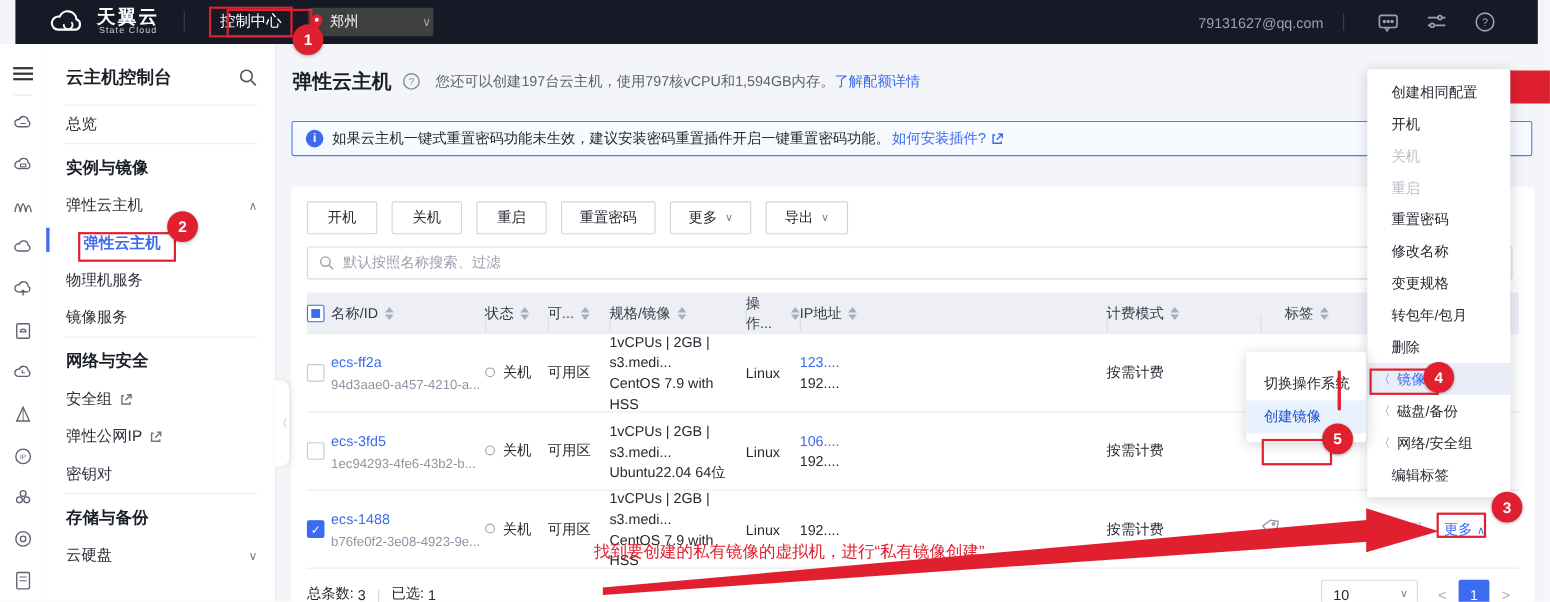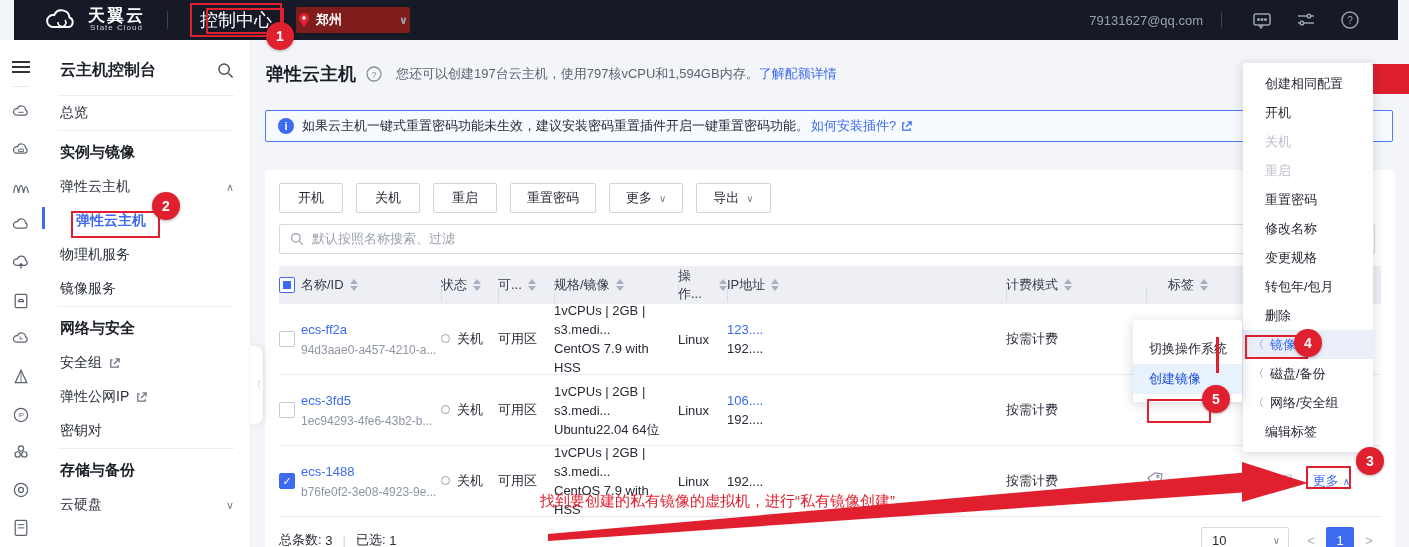--- a/index.html
+++ b/index.html
@@ -6,22 +6,22 @@
   body{font-family:"Liberation Sans","DejaVu Sans",sans-serif;}
   .screen{position:relative;width:1409px;height:547px;overflow:hidden;background:#f3f5f8;}
   
   .navbar{position:absolute;left:14px;top:0;width:1384px;height:40px;background:#151a26;display:flex;align-items:center;z-index:5;text-align:center;}
   .nav-left{display:flex;align-items:center;}
   .logo{display:flex;align-items:center;margin-left:30px;color:#fff;}
   .logo svg{width:36px;height:24px;margin-right:8px;}
   .logo-cn{font-size:17px;font-weight:bold;letter-spacing:2px;line-height:15px;}
   .logo-en{font-size:8px;color:#cfd4dd;letter-spacing:1px;}
   .nav-div{width:1px;height:18px;background:#3a4252;margin:0 22px;}
-  .console{position:relative;color:#fff;font-size:18px;padding:3px 8px;border:2px solid #e1202f;}
-  .region{display:flex;align-items:center;background:#7f1d1d;height:26px;width:110px;margin-left:14px;border-radius:2px;padding:0 2px;color:#fff;font-size:13px;font-weight:bold;}
+  .console{position:relative;color:#fff;font-size:14px;padding:3px 8px;border:2px solid #e1202f;}
+  .region{display:flex;align-items:center;background:#404040;height:26px;width:110px;margin-left:14px;border-radius:2px;padding:0 2px;color:#fff;font-size:13px;}
   .region svg{width:12px;height:14px;margin-right:6px;}
   .region .chev{margin-left:auto;color:#9aa1ae;font-size:11px;}
   .nav-right{margin-left:auto;display:flex;align-items:center;margin-right:26px;color:#9aa1ae;}
   .account{font-size:13px;color:#9aa1ae;}
   .nav-div2{width:1px;height:16px;background:#3a4252;margin:0 18px;}
   .nav-ico{width:20px;height:20px;margin:0 12px;color:#9aa1ae;}
   
   .rail{position:absolute;left:0;top:40px;width:42px;height:507px;background:#fff;border-right:1px solid #e8eaf0;display:flex;flex-direction:column;align-items:center;z-index:4;}
   .burger{margin-top:18px;width:18px;}
   .burger div{height:2px;background:#333;margin:3px 0;}

